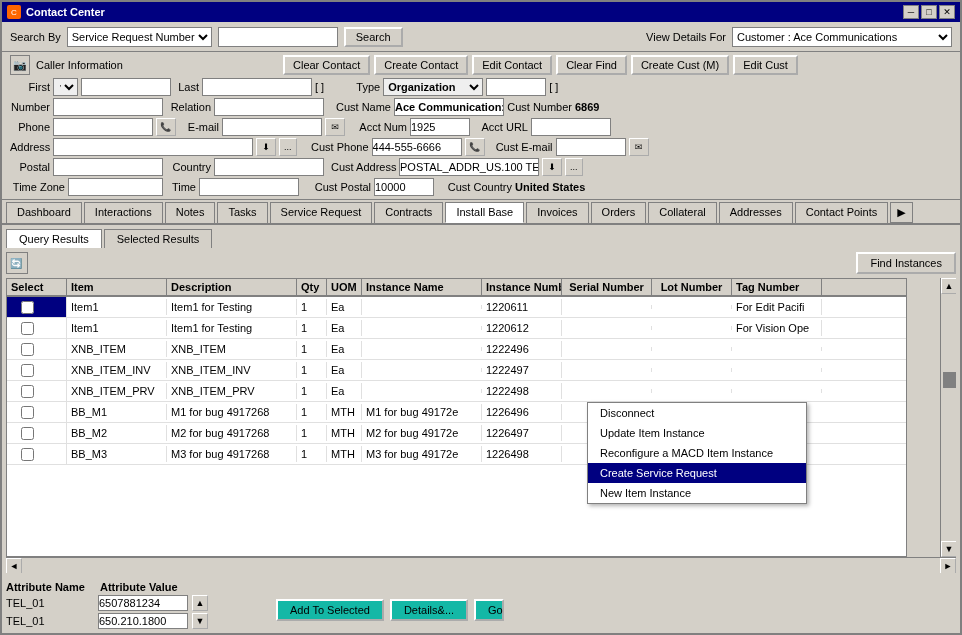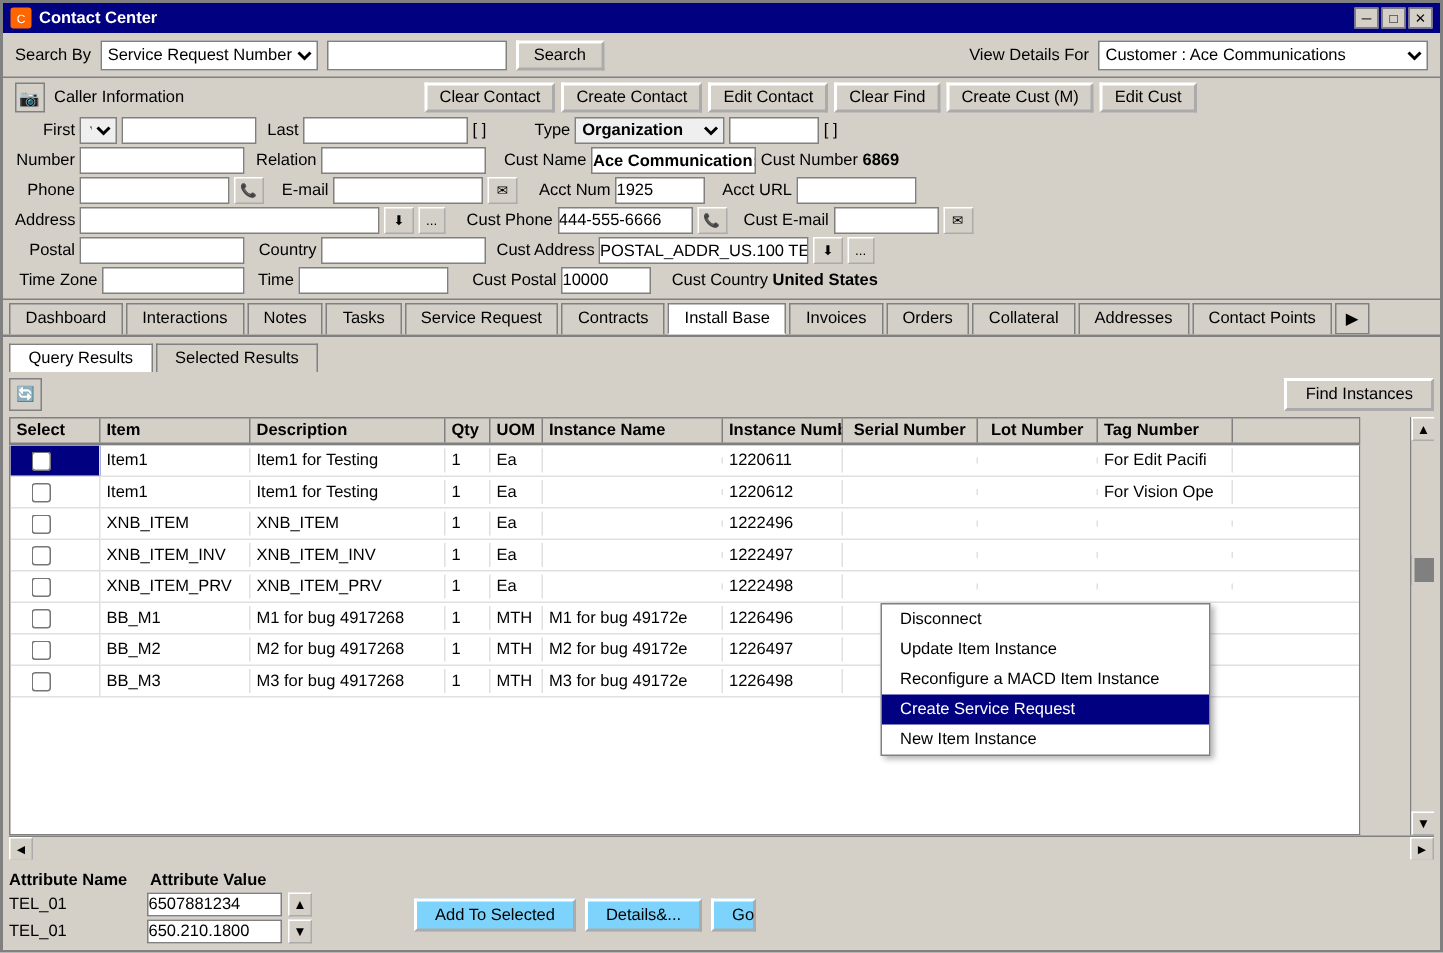--- a/index.html
+++ b/index.html
@@ -45,21 +45,21 @@
     
     .col-item { width: 100px; }
     .col-desc { width: 130px; }
     .col-qty { width: 30px; }
     .col-uom { width: 35px; }
     .col-iname { width: 120px; }
     .col-inum { width: 80px; }
     .col-serial { width: 90px; text-align: center; }
     .col-lot { width: 80px; text-align: center; }
     .col-tag { width: 90px; }
-    .action-btn { height: 22px; padding: 0 12px; background: #7dd3fc; border: 2px outset #ffffff; font-size: 11px; cursor: pointer; }
+    .action-btn { height: 22px; padding: 0 12px; background: #14b8a6; border: 2px outset #ffffff; font-size: 11px; cursor: pointer; }
 
     
     .context-menu { position: absolute; background: white; border: 1px solid #808080; box-shadow: 2px 2px 4px rgba(0,0,0,0.3); z-index: 100; width: 220px; }
     .context-item { padding: 4px 12px; font-size: 11px; cursor: pointer; white-space: nowrap; }
     .context-item.highlighted { background: #000080; color: white; }
 
     
     .scrollbar-v { width: 16px; background: #d4d0c8; display: flex; flex-direction: column; border-left: 1px solid #808080; }
 
     .table-with-scroll { display: flex; flex: 1; overflow: hidden; }

